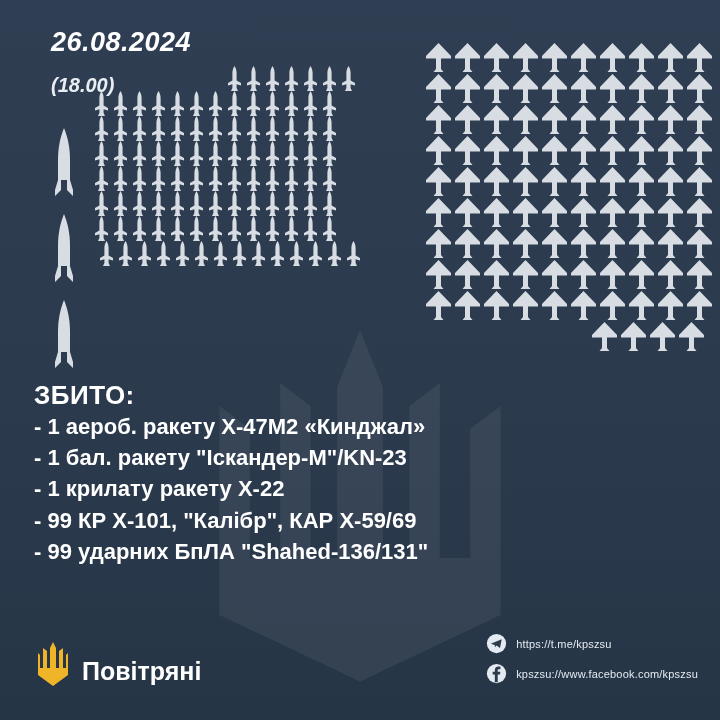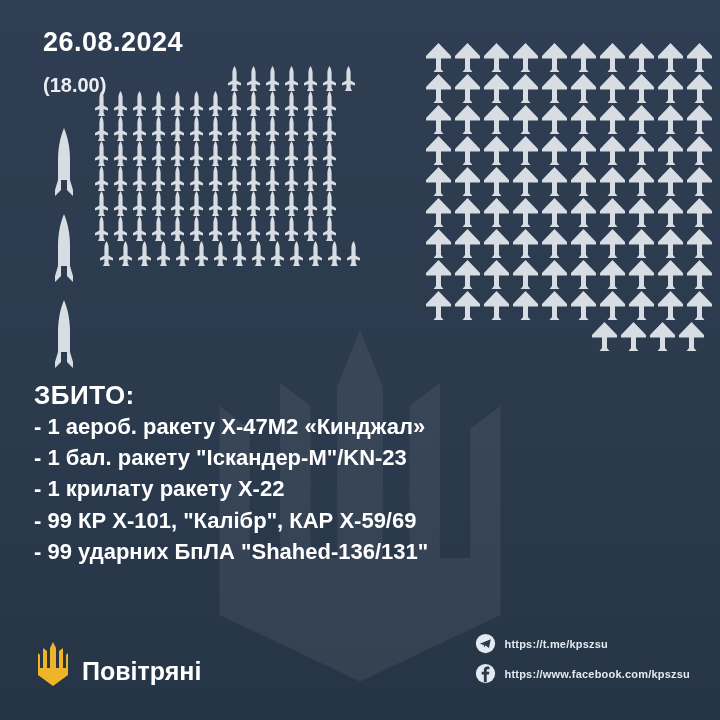--- a/index.html
+++ b/index.html
@@ -29,23 +29,24 @@
     transform: translateX(-50%);
     width: 420px;
     height: 380px;
     opacity: 0.06;
     pointer-events: none;
   }
   .watermark svg { width: 100%; height: 100%; display: block; }
 
   .date-block {
     position: absolute;
-    left: 43px;
+    left: 51px;
     top: 28px;
     color: #ffffff;
+    font-style: italic;
   }
   .date-main {
     font-size: 27px;
     font-weight: bold;
     letter-spacing: 0.5px;
     line-height: 1.1;
   }
   .date-sub {
     font-size: 20px;
     font-weight: bold;
@@ -146,24 +147,23 @@
     margin-right: 14px;
   }
   .brand-text {
     color: #ffffff;
     font-size: 25px;
     font-weight: bold;
     line-height: 1.15;
   }
   .socials {
     position: absolute;
-    right: 30px;
+    right: 22px;
     bottom: 36px;
     color: #dfe6ee;
-    font-weight: bold;
   }
   .social-row {
     display: flex;
     align-items: center;
     margin-bottom: 9px;
   }
   .social-row:last-child { margin-bottom: 0; }
   .social-icon {
     width: 21px;
     height: 21px;
@@ -852,18 +852,18 @@
           <circle cx="12" cy="12" r="11" fill="#e4eaf1"></circle>
           <path d="M5.5 12.2 L18 7.2 L16 17.2 L12 14.4 L10.2 16.3 L10 13.6 Z" fill="#2b3a4d"></path>
         </svg>
         <div class="social-label">https://t.me/kpszsu</div>
       </div>
       <div class="social-row">
         <svg class="social-icon" viewBox="0 0 24 24" xmlns="http://www.w3.org/2000/svg">
           <circle cx="12" cy="12" r="11" fill="#e4eaf1"></circle>
           <path d="M13.4 22 V13 H16 L16.4 10 H13.4 V8.4 C13.4 7.5 13.7 7 14.9 7 H16.5 V4.2 C16.2 4.15 15.2 4 14.1 4 C11.7 4 10.1 5.4 10.1 8.05 V10 H7.6 V13 H10.1 V22 Z" fill="#2b3a4d"></path>
         </svg>
-        <div class="social-label">https://www.facebook.com/kpszsu</div>
+        <div class="social-label">kpszsu://www.facebook.com/kpszsu</div>
       </div>
     </div>
   </div>
 
 </div>
 
 </body></html>

